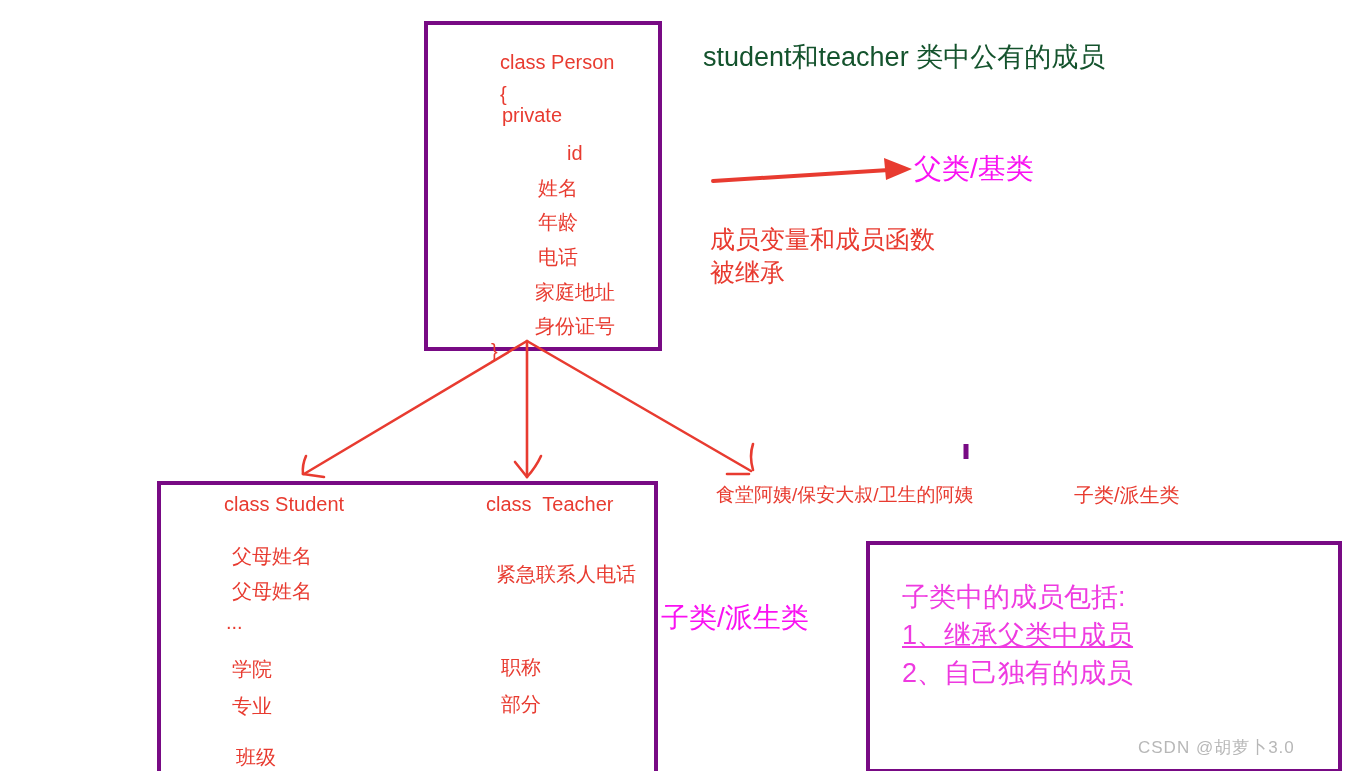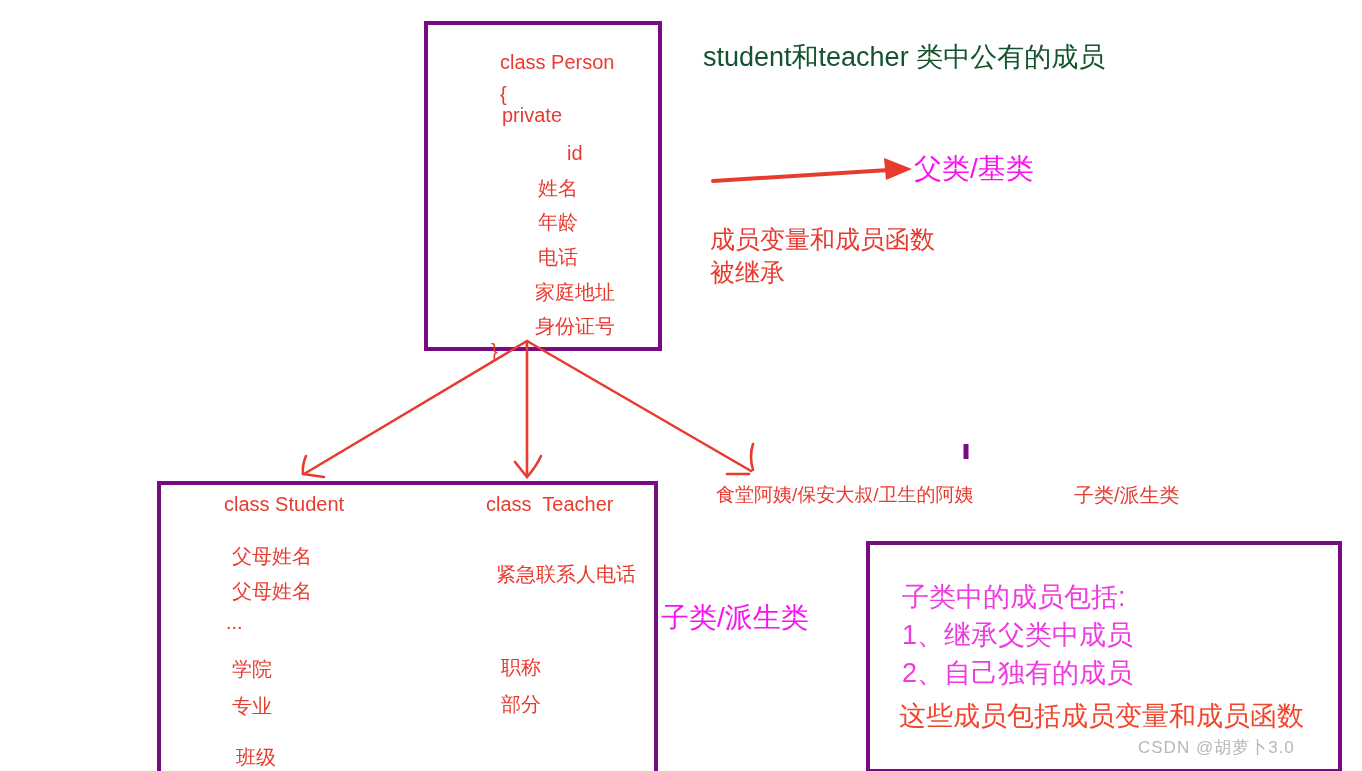--- a/index.html
+++ b/index.html
@@ -65,23 +65,22 @@
     <div class="t red f20" style="left:71px;top:210px;">专业</div>
     <div class="t red f20" style="left:75px;top:261px;">班级</div>
 
     <div class="t red f20" style="left:335px;top:78px;">紧急联系人电话</div>
     <div class="t red f20" style="left:340px;top:171px;">职称</div>
     <div class="t red f20" style="left:340px;top:208px;">部分</div>
   </div>
 
   <div class="box" style="left:866px;top:541px;width:476px;height:232px;">
     <div class="t boxmagenta f27" style="left:32px;top:37px;">子类中的成员包括:</div>
-    <div class="t boxmagenta f27" style="left:32px;top:75px;">1、继承父类中成员</div>
+    <div class="t boxmagenta f27" style="left:32px;top:75px;text-decoration:underline;">1、继承父类中成员</div>
     <div class="t boxmagenta f27" style="left:32px;top:113px;">2、自己独有的成员</div>
-    <div class="t redorange f27" style="left:29px;top:156px;">这些成员包括成员变量和成员函数</div>
   </div>
 
   <div class="watermark">CSDN @胡萝卜3.0</div>
 
   <svg class="overlay" width="1362" height="771" viewBox="0 0 1362 771">
 
     <g>
       <line x1="713" y1="181" x2="889" y2="170" stroke="#E83B30" stroke-width="4" stroke-linecap="round"></line>
       <polygon points="912,169 884,158 886,180" fill="#E83B30"></polygon>
     </g>

